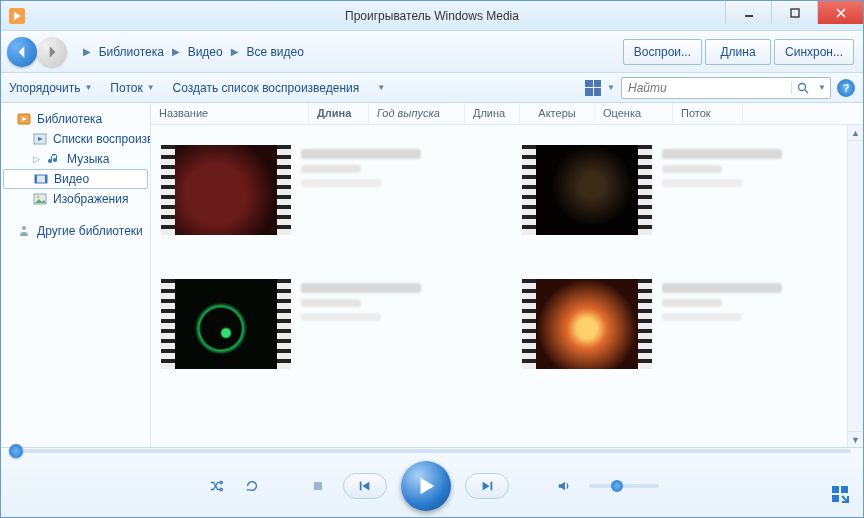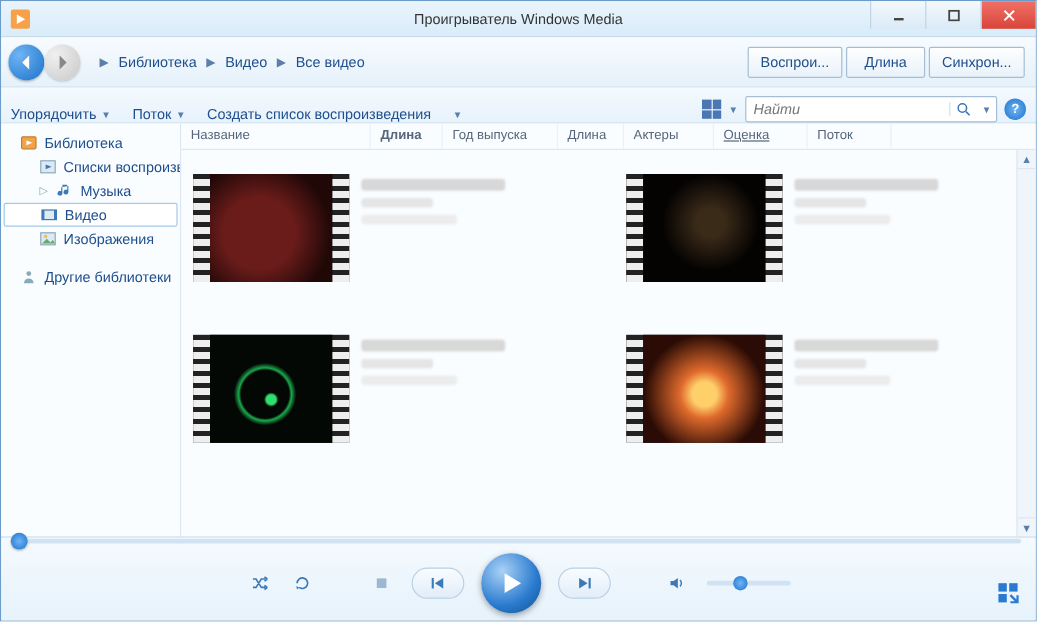--- a/index.html
+++ b/index.html
@@ -82,21 +82,21 @@
     padding:0 10px;
     color:#1e4e8c;
     font-size:12px;
     border-radius:2px;
   }
   
   .toolbar {
     height:30px;
     background:linear-gradient(#f4faff,#e7f2fb);
     display:flex;
-    align-items:flex-end;
+    align-items:center;
     padding:0 8px;
     border-bottom:1px solid #c8dceb;
   }
   .tool-item { color:#1e4e8c; margin-right:18px; display:flex;align-items:center;gap:4px;}
   .tool-item .dd { font-size:8px;color:#5a7fa8;}
   .toolbar .right { margin-left:auto; display:flex;align-items:center;gap:6px;}
   .view-switch { width:16px;height:16px;display:grid;grid-template-columns:1fr 1fr;gap:1px;}
   .view-switch div{background:#4b77b5;}
   .search {
     display:flex;align-items:center;
@@ -126,21 +126,21 @@
   .side-item.selected { background:#fff;border:1px solid #a5c9ea;margin:0 2px;padding-left:30px;border-radius:2px;}
   .side-item .ic { width:14px;height:14px;display:flex;align-items:center;justify-content:center;}
   .side-sep { height:12px; }
   
   .main { flex:1; display:flex;flex-direction:column; overflow:hidden;}
   .colhdr {
     display:flex;height:22px;border-bottom:1px solid #dbe8f3;
     background:#fafdff;color:#57667a;font-size:11px;
   }
   .colhdr div { padding:4px 8px; border-right:1px solid #e9f0f7;}
-  .col-name{width:158px;} .col-len{width:60px;font-weight:bold;} .col-year{width:96px;} .col-genre{width:55px;} .col-act{width:75px;} .col-rate{width:78px;text-decoration:underline;} .col-size{width:70px;} .col-age{flex:1;}
+  .col-name{width:158px;} .col-len{width:60px;font-weight:bold;} .col-year{width:96px;font-style:italic;} .col-genre{width:55px;} .col-act{width:75px;text-align:center;} .col-rate{width:78px;} .col-size{width:70px;} .col-age{flex:1;}
   .content {
     flex:1;overflow:hidden;position:relative;
     padding:20px 10px 0 10px;
     display:grid;
     grid-template-columns: 1fr 1fr;
     grid-auto-rows: 120px;
     gap:14px 30px;
   }
   .vscroll { position:absolute;right:0;top:0;bottom:0;width:16px;background:#f0f5fb;border-left:1px solid #dbe8f3;}
   .vscroll .up,.vscroll .dn{height:16px;display:flex;align-items:center;justify-content:center;color:#5a7fa8;font-size:9px;}

